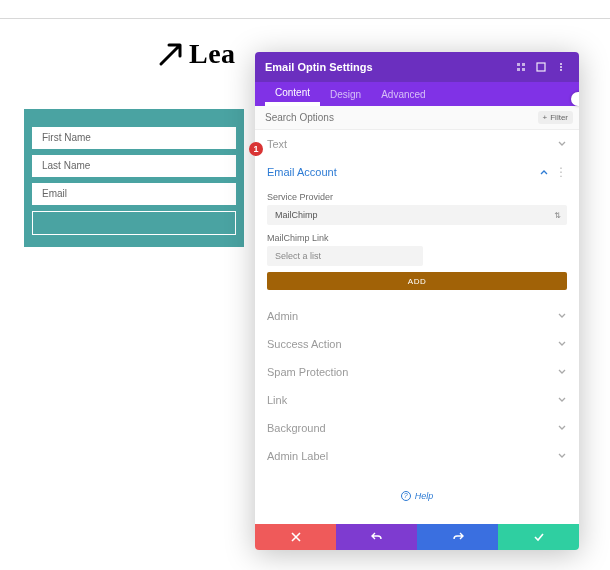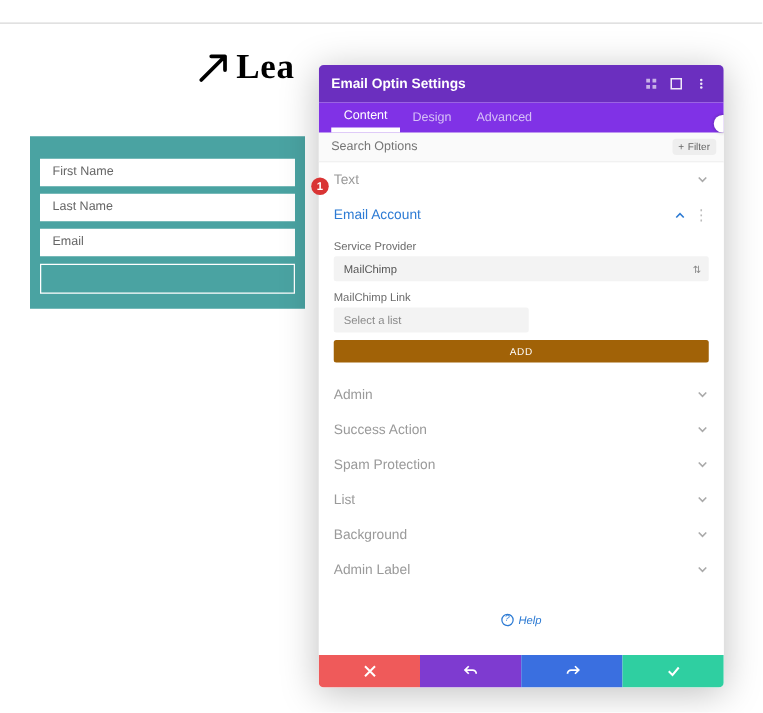--- a/index.html
+++ b/index.html
@@ -149,21 +149,21 @@
           <path d="M2 3l3 3 3-3" stroke="#aaa" stroke-width="1.3" fill="none"></path>
         </svg>
     </div>
     <div class="section-head">
       <span class="label">Spam Protection</span>
       <svg class="chev" viewBox="0 0 10 10">
           <path d="M2 3l3 3 3-3" stroke="#aaa" stroke-width="1.3" fill="none"></path>
         </svg>
     </div>
     <div class="section-head">
-      <span class="label">List</span>
+      <span class="label">Link</span>
       <svg class="chev" viewBox="0 0 10 10">
           <path d="M2 3l3 3 3-3" stroke="#aaa" stroke-width="1.3" fill="none"></path>
         </svg>
     </div>
     <div class="section-head">
       <span class="label">Background</span>
       <svg class="chev" viewBox="0 0 10 10">
           <path d="M2 3l3 3 3-3" stroke="#aaa" stroke-width="1.3" fill="none"></path>
         </svg>
     </div>

